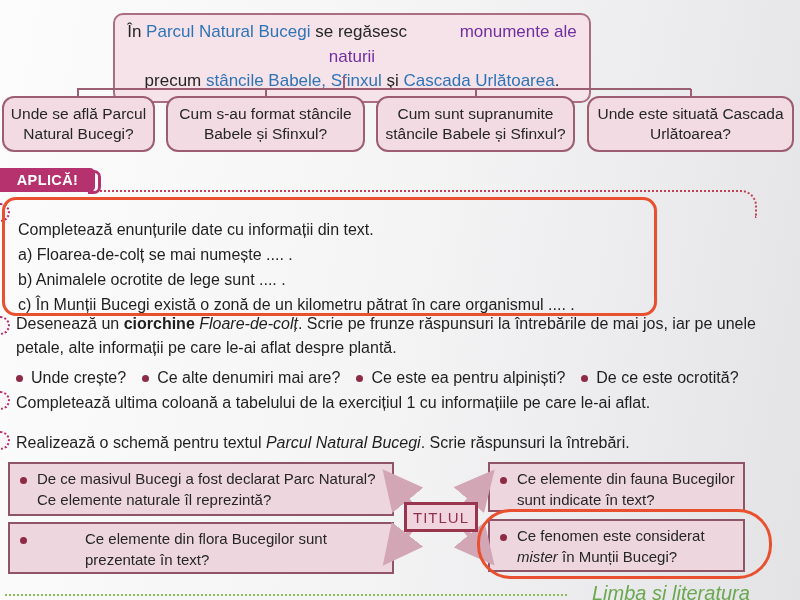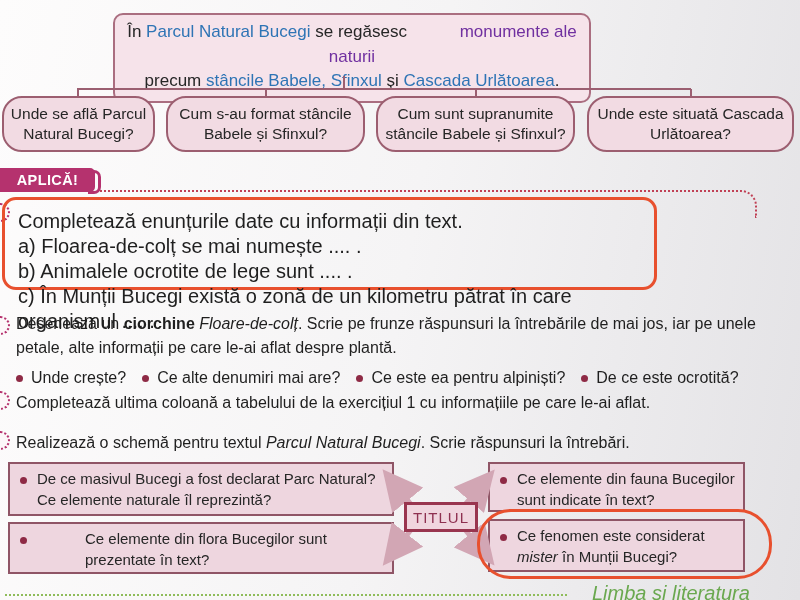--- a/index.html
+++ b/index.html
@@ -18,21 +18,21 @@
   .t-purple{color:#7030a0;margin-left:48px;}
   
   .conn{position:absolute; border-color:#9b5f71;}
   .stem{left:343px; top:76px; height:13px; border-left:2px solid #9b5f71;}
   .hbar{left:77px; top:88px; width:614px; border-top:2px solid #9b5f71;}
   .drop{top:89px; height:8px; border-left:2px solid #9b5f71;}
   .d1{left:77px;} .d2{left:265px;} .d3{left:475px;} .d4{left:690px;}
   
   .qbox{
     position:absolute; top:96px; height:56px; box-sizing:border-box;
-    background:#f2dbe3; border:2px solid #9c5e70; border-radius:20px;
+    background:#f2dbe3; border:2px solid #9c5e70; border-radius:12px;
     display:flex; align-items:center; justify-content:center; text-align:center;
     font-size:15.5px; line-height:1.3; padding:4px 6px;
   }
   .q1{left:2px; width:153px;}
   .q2{left:166px; width:199px;}
   .q3{left:376px; width:199px;}
   .q4{left:587px; width:207px;}
   
   .badge{
     position:absolute; left:-8px; top:168px; width:95px; height:24px;
@@ -50,23 +50,23 @@
     border-top-right-radius:16px;
   }
   
   .marker{
     position:absolute; left:-9px; width:15px; height:15px;
     border:2px dotted #b5326e; border-radius:50%; background:#fdf7f9;
   }
   .m1{top:203px;} .m2{top:316px;} .m3{top:391px;} .m4{top:431px;}
   
   .ex1{
-    position:absolute; left:2px; top:197px; width:655px; height:93px;
+    position:absolute; left:2px; top:197px; width:655px; height:119px;
     box-sizing:border-box; border:3px solid #e8502e; border-radius:14px;
-    padding:9px 10px 0 13px; font-size:20px; line-height:25px; color:#1f1f1f;
+    padding:17px 10px 0 13px; font-size:16px; line-height:25px; color:#1f1f1f;
   }
   .ex-text{position:absolute; left:16px; width:772px; font-size:16px; line-height:24px; color:#1f1f1f;}
   .ex2{top:312px;}
   .ex3{top:391px;}
   .ex4{top:431px;}
   .b{font-weight:bold;} .i{font-style:italic;}
   .ex2-bullets{display:flex; gap:16px; margin-top:6px; align-items:center;}
   .ex2-bullets .itm{display:flex; align-items:center;}
   .dot{width:7px; height:7px; border-radius:50%; background:#8e2a45; margin-right:8px; flex:none;}
   

